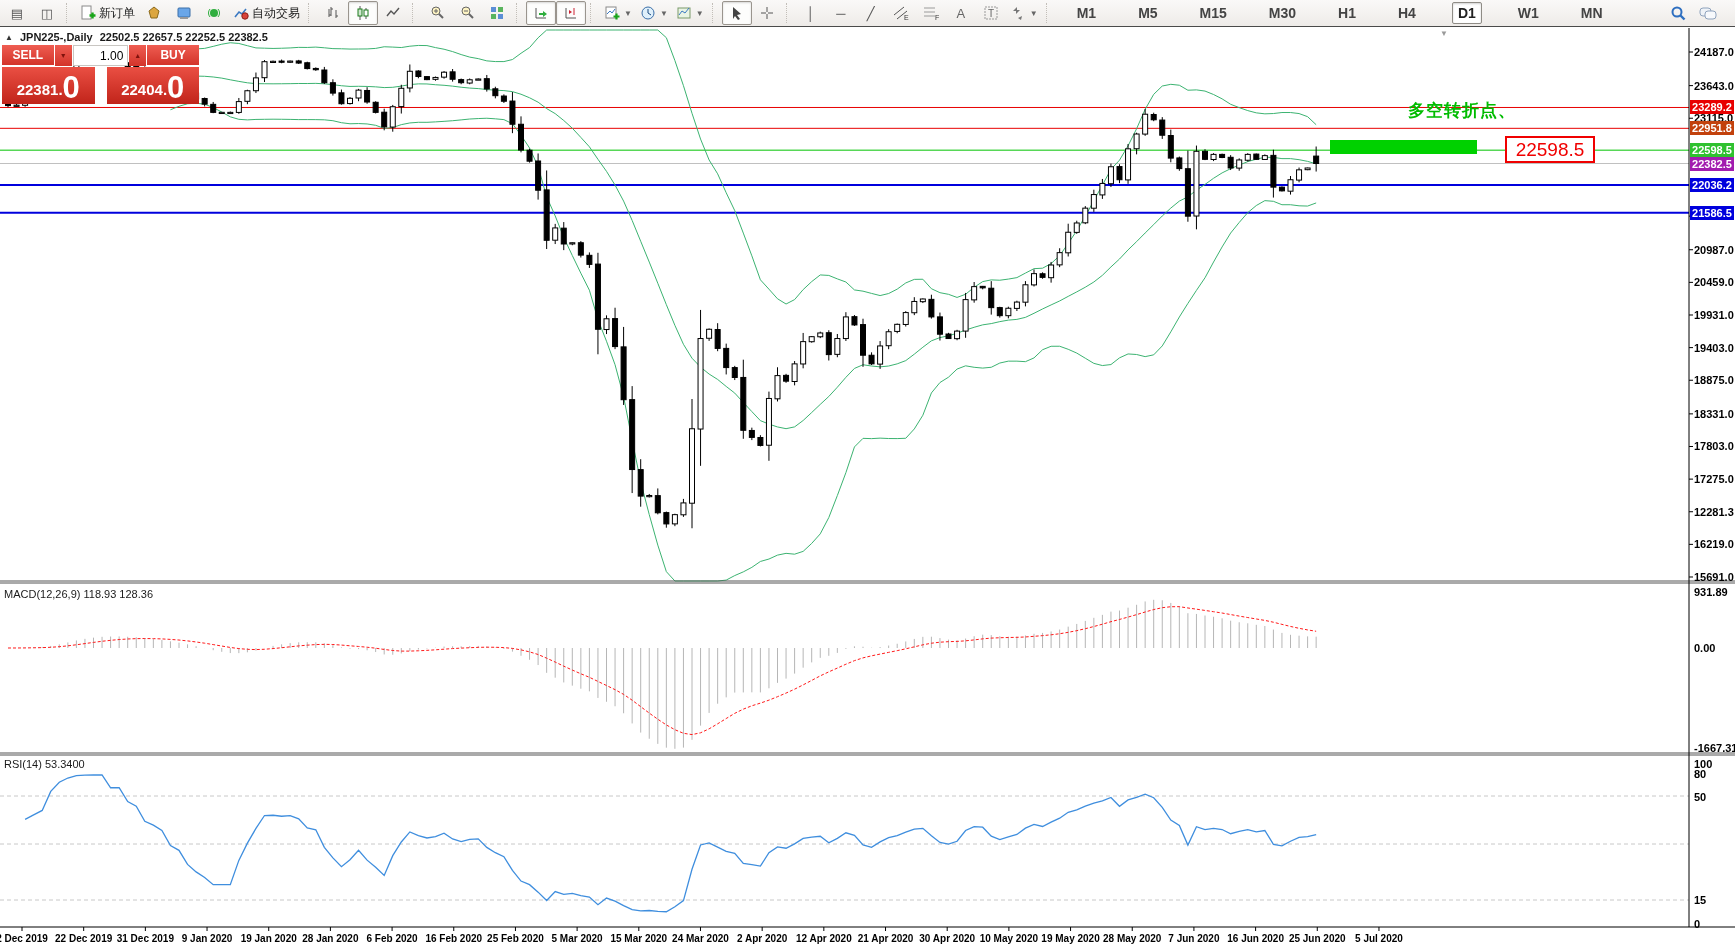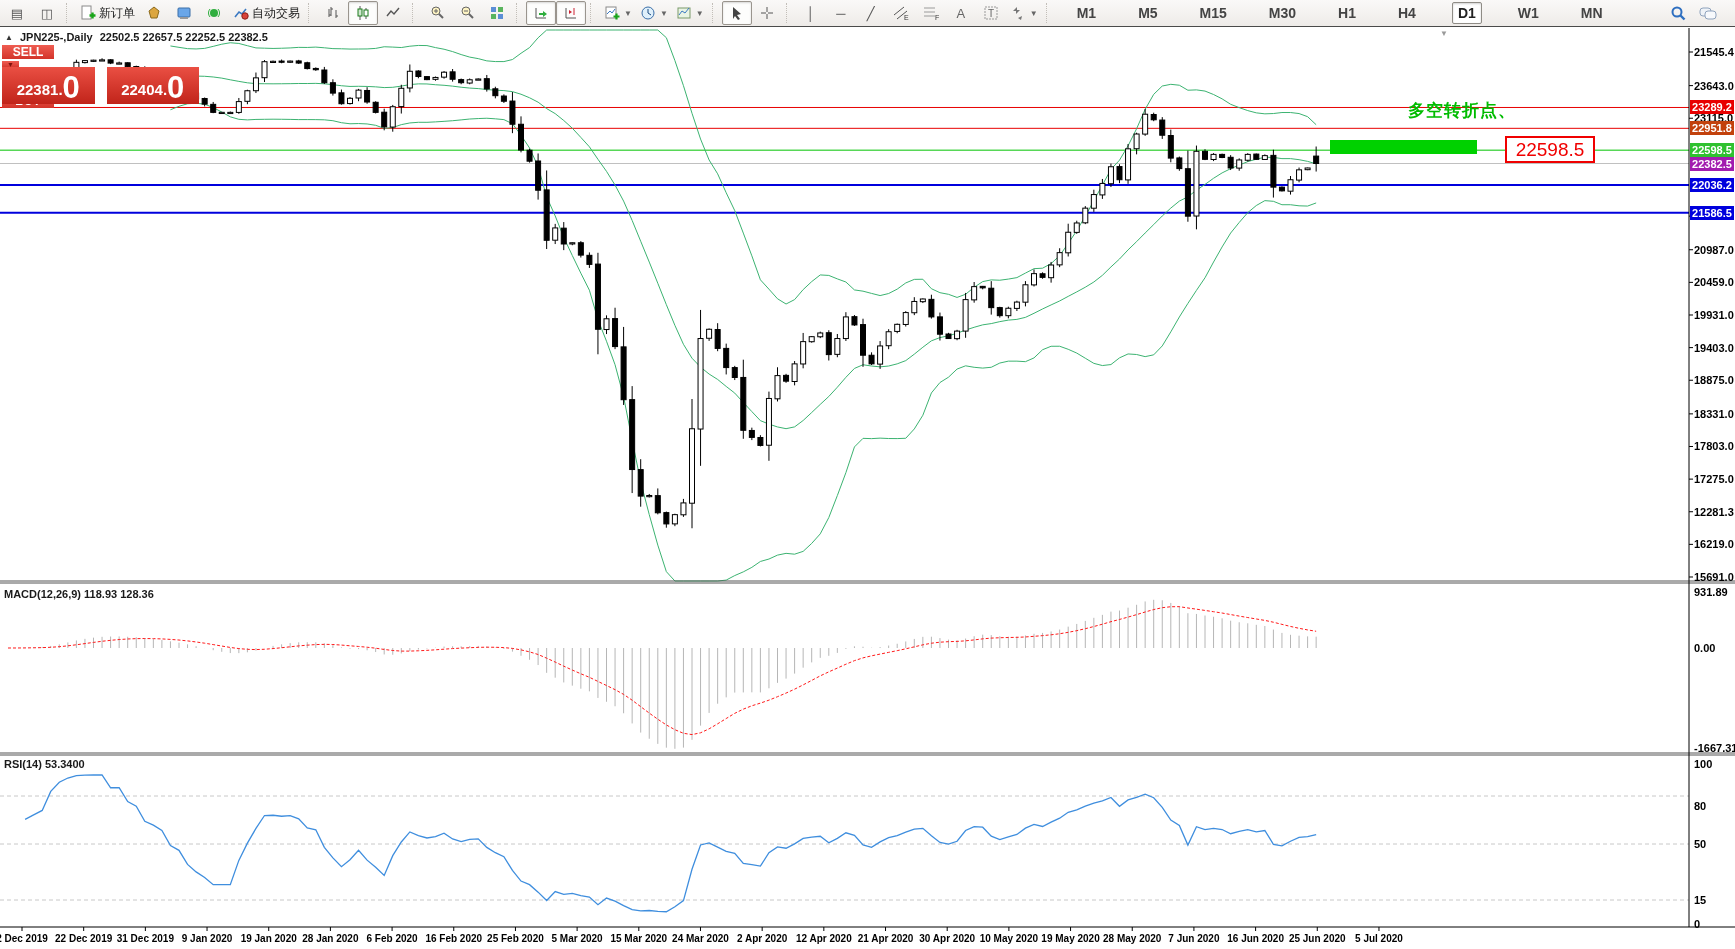--- a/index.html
+++ b/index.html
@@ -21,28 +21,28 @@
       border:1px solid transparent;display:flex;align-items:center;border-radius:2px;}
   .tf.active{background:#fff;border:1px solid #8f8c86;box-shadow:inset 0 1px 2px rgba(0,0,0,.18);color:#222;}
   #tbright{margin-left:auto;display:flex;align-items:center;margin-right:10px;}
   
   #chart{position:absolute;left:0;top:28px;width:1735px;height:921px;background:#fff;}
   #gfx{position:absolute;left:0;top:0;}
   .tick{position:absolute;left:1694px;font-size:11px;font-weight:700;color:#000;line-height:13px;white-space:nowrap;}
   .badge{position:absolute;left:1690px;width:44px;font-size:11px;font-weight:700;color:#fff;
          text-align:center;line-height:14px;height:14px;white-space:nowrap;}
   .dlabel{position:absolute;top:905px;transform:translateX(-50%);font-size:10px;font-weight:700;color:#000;white-space:nowrap;}
-  .panelbl{position:absolute;font-size:11px;color:#1a1a1a;white-space:nowrap;font-weight:bold;}
+  .panelbl{position:absolute;font-size:11px;color:#1a1a1a;white-space:nowrap;}
   
   #symline{position:absolute;left:5px;top:3px;font-size:11px;font-weight:700;color:#1a1a1a;
            display:flex;gap:7px;align-items:center;}
   #symline .arr{font-size:8px;color:#333;}
   
   #ocp{position:absolute;left:2px;top:17px;width:197px;}
-  #ocp .row1{display:flex;height:21px;gap:1px;flex-direction:column;}
+  #ocp .row1{display:flex;height:21px;gap:1px;}
   .rbtn{background:linear-gradient(#ef5d52,#d3342a);color:#fff;font-size:12px;font-weight:700;
         display:flex;align-items:center;justify-content:center;}
   #sellbtn,#buybtn{width:52px;border-bottom:1px solid #fff;}
   .spin{width:17px;font-size:7px;color:#7e120c;}
   #vol{width:56px;background:#fff;border:1px solid #c9c6c2;font-size:12px;color:#000;
        display:flex;align-items:center;justify-content:flex-end;padding-right:4px;box-sizing:border-box;}
   #ocp .row2{display:flex;height:37px;gap:12px;margin-top:1px;}
   .bigpx{flex:1;background:linear-gradient(#ea4f43,#c1241a);color:#fff;display:flex;
          align-items:flex-end;justify-content:center;padding-bottom:1px;}
   .pp{font-size:15px;font-weight:700;line-height:26px;}
@@ -807,41 +807,41 @@
   </div>
 
   <div class="panelbl" style="left:4px;top:560px;">MACD(12,26,9) 118.93 128.36</div>
   <div class="panelbl" style="left:4px;top:730px;">RSI(14) 53.3400</div>
 
   <div id="cntext">多空转折点、</div>
   <div id="redbox">22598.5</div>
   <div id="shiftmark">▼</div>
 
   <div id="hud">
-        <div class="tick" style="top: 18.0005px;">21545.4</div>
+        <div class="tick" style="top: 18.0005px;">24187.0</div>
         <div class="tick" style="top: 51.616px;">23643.0</div>
         <div class="tick" style="top: 84.2428px;">23115.0</div>
         <div class="tick" style="top: 182.123px;">21531.0</div>
         <div class="tick" style="top: 215.739px;">20987.0</div>
         <div class="tick" style="top: 248.366px;">20459.0</div>
         <div class="tick" style="top: 280.993px;">19931.0</div>
         <div class="tick" style="top: 313.619px;">19403.0</div>
         <div class="tick" style="top: 346.246px;">18875.0</div>
         <div class="tick" style="top: 379.862px;">18331.0</div>
         <div class="tick" style="top: 412.489px;">17803.0</div>
         <div class="tick" style="top: 445.115px;">17275.0</div>
         <div class="tick" style="top: 477.742px;">12281.3</div>
         <div class="tick" style="top: 510.369px;">16219.0</div>
         <div class="tick" style="top: 542.996px;">15691.0</div>
         <div class="tick" style="top: 558px;">931.89</div>
         <div class="tick" style="top: 614px;">0.00</div>
         <div class="tick" style="top: 714.194px;">-1667.31</div>
         <div class="tick" style="top: 730px;">100</div>
-        <div class="tick" style="top: 772px;">80</div>
-        <div class="tick" style="top: 810px;">50</div>
+        <div class="tick" style="top: 740px;">80</div>
+        <div class="tick" style="top: 763px;">50</div>
         <div class="tick" style="top: 866px;">15</div>
         <div class="tick" style="top: 890px;">0</div>
         <div class="badge" style="top: 72.4785px; background: rgb(232, 0, 0);">23289.2</div>
         <div class="badge" style="top: 93.3275px; background: #c2410c;">22951.8</div>
         <div class="badge" style="top: 115.159px; background: rgb(47, 193, 47);">22598.5</div>
         <div class="badge" style="top: 128.506px; background: #a21caf;">22382.5</div>
         <div class="badge" style="top: 149.905px; background: rgb(0, 0, 221);">22036.2</div>
         <div class="badge" style="top: 177.694px; background: rgb(0, 0, 221);">21586.5</div>
         <div class="dlabel" style="left: 22px;">2 Dec 2019</div>
         <div class="dlabel" style="left: 83.68px;">22 Dec 2019</div>

